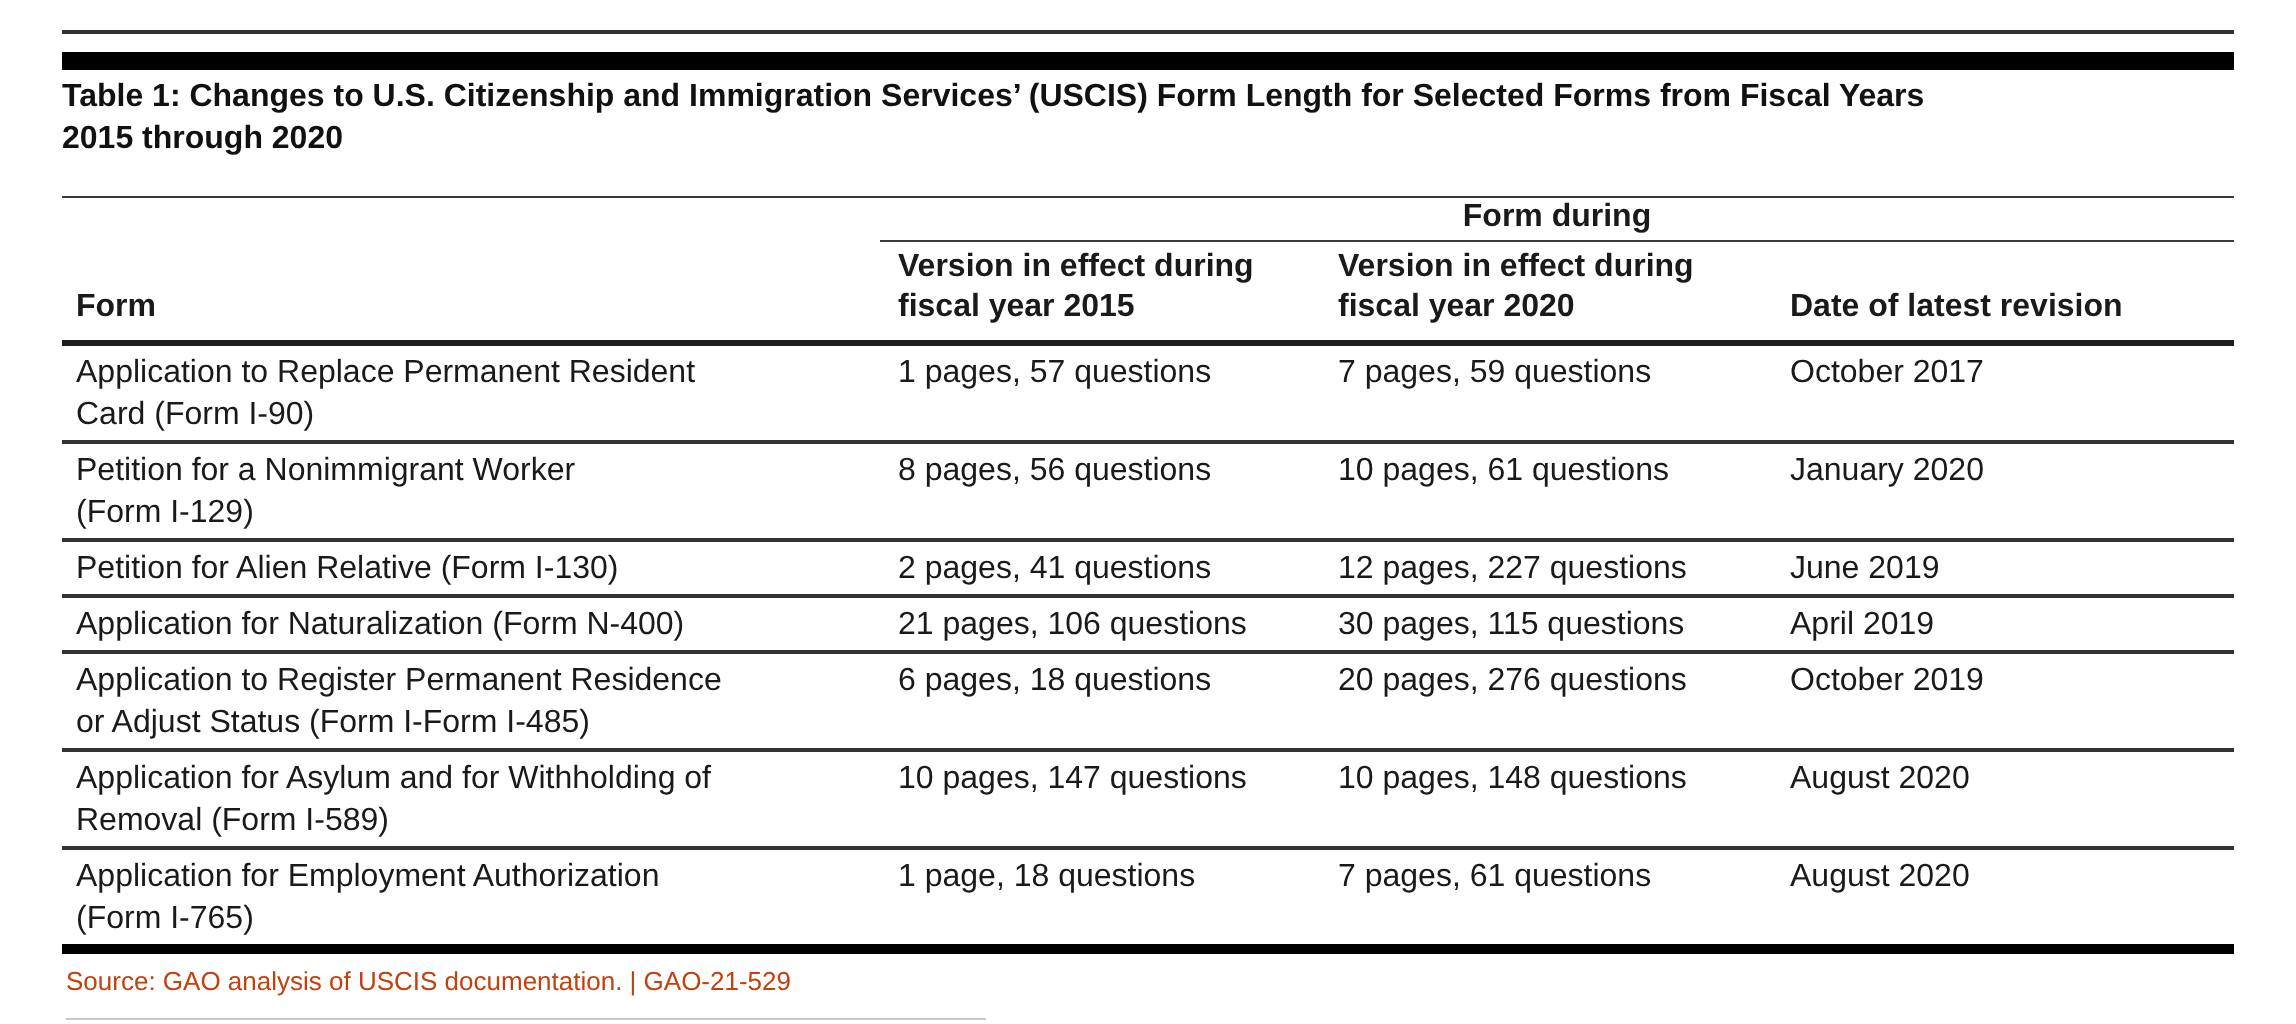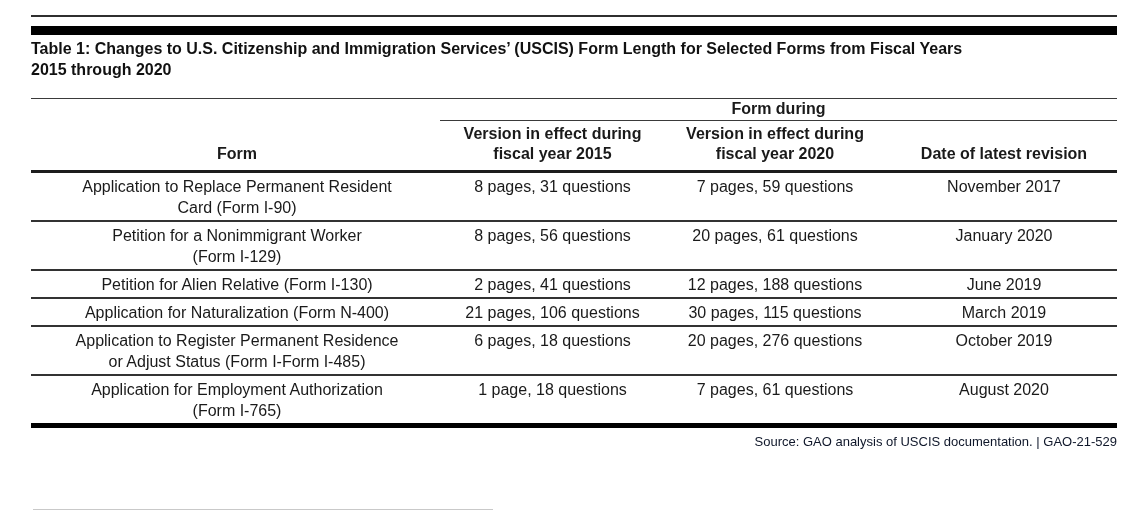--- a/index.html
+++ b/index.html
@@ -43,21 +43,21 @@
     border-collapse: collapse;
     table-layout: fixed;
     border-top: 1px solid #3a3a3a;
   }
   col.c1 { width: 409px; }
   col.c2 { width: 220px; }
   col.c3 { width: 225px; }
   col.c4 { width: 232px; }
 
   th, td {
-    text-align: center;
+    text-align: left;
     font-size: 16px;
     color: #1a1a1a;
   }
 
   tr.spanner-row th { height: 22px; vertical-align: middle; }
   th.spanner {
     font-weight: bold;
     text-align: center;
     border-bottom: 1px solid #3a3a3a;
     padding: 1px 0 2px 0;
@@ -87,24 +87,23 @@
   tbody tr:not(:first-child) { border-top: 2px solid #323232; }
 
   .bottom-bar {
     height: 5px;
     background: #000000;
     margin-top: 0px;
   }
   .source-line {
     font-size: 13px;
     line-height: 15px;
-    color: #0f172a;
+    color: #c2410c;
     margin-top: 6px;
     padding-left: 2px;
-    text-align: right;
   }
   .faint-bottom-rule {
     position: absolute;
     left: 33px;
     bottom: 2px;
     width: 460px;
     height: 1px;
     background: #c9c9c9;
   }
 </style>
@@ -136,55 +135,62 @@
 fiscal year 2015</th>
           <th>Version in effect during
 fiscal year 2020</th>
           <th>Date of latest revision</th>
         </tr>
       </thead>
       <tbody>
   <tr>
     <td>Application to Replace Permanent Resident
 Card (Form I-90)</td>
-    <td>8 pages, 31 questions</td>
+    <td>1 pages, 57 questions</td>
     <td>7 pages, 59 questions</td>
-    <td>November 2017</td>
+    <td>October 2017</td>
   </tr>
 
   <tr>
     <td>Petition for a Nonimmigrant Worker
 (Form I-129)</td>
     <td>8 pages, 56 questions</td>
-    <td>20 pages, 61 questions</td>
+    <td>10 pages, 61 questions</td>
     <td>January 2020</td>
   </tr>
 
   <tr>
     <td>Petition for Alien Relative (Form I-130)</td>
     <td>2 pages, 41 questions</td>
-    <td>12 pages, 188 questions</td>
+    <td>12 pages, 227 questions</td>
     <td>June 2019</td>
   </tr>
 
   <tr>
     <td>Application for Naturalization (Form N-400)</td>
     <td>21 pages, 106 questions</td>
     <td>30 pages, 115 questions</td>
-    <td>March 2019</td>
+    <td>April 2019</td>
   </tr>
 
   <tr>
     <td>Application to Register Permanent Residence
 or Adjust Status (Form I-Form I-485)</td>
     <td>6 pages, 18 questions</td>
     <td>20 pages, 276 questions</td>
     <td>October 2019</td>
   </tr>
 
+  <tr>
+    <td>Application for Asylum and for Withholding of
+Removal (Form I-589)</td>
+    <td>10 pages, 147 questions</td>
+    <td>10 pages, 148 questions</td>
+    <td>August 2020</td>
+  </tr>
 
   <tr>
     <td>Application for Employment Authorization
 (Form I-765)</td>
     <td>1 page, 18 questions</td>
     <td>7 pages, 61 questions</td>
     <td>August 2020</td>
   </tr>
 </tbody>
     </table>

